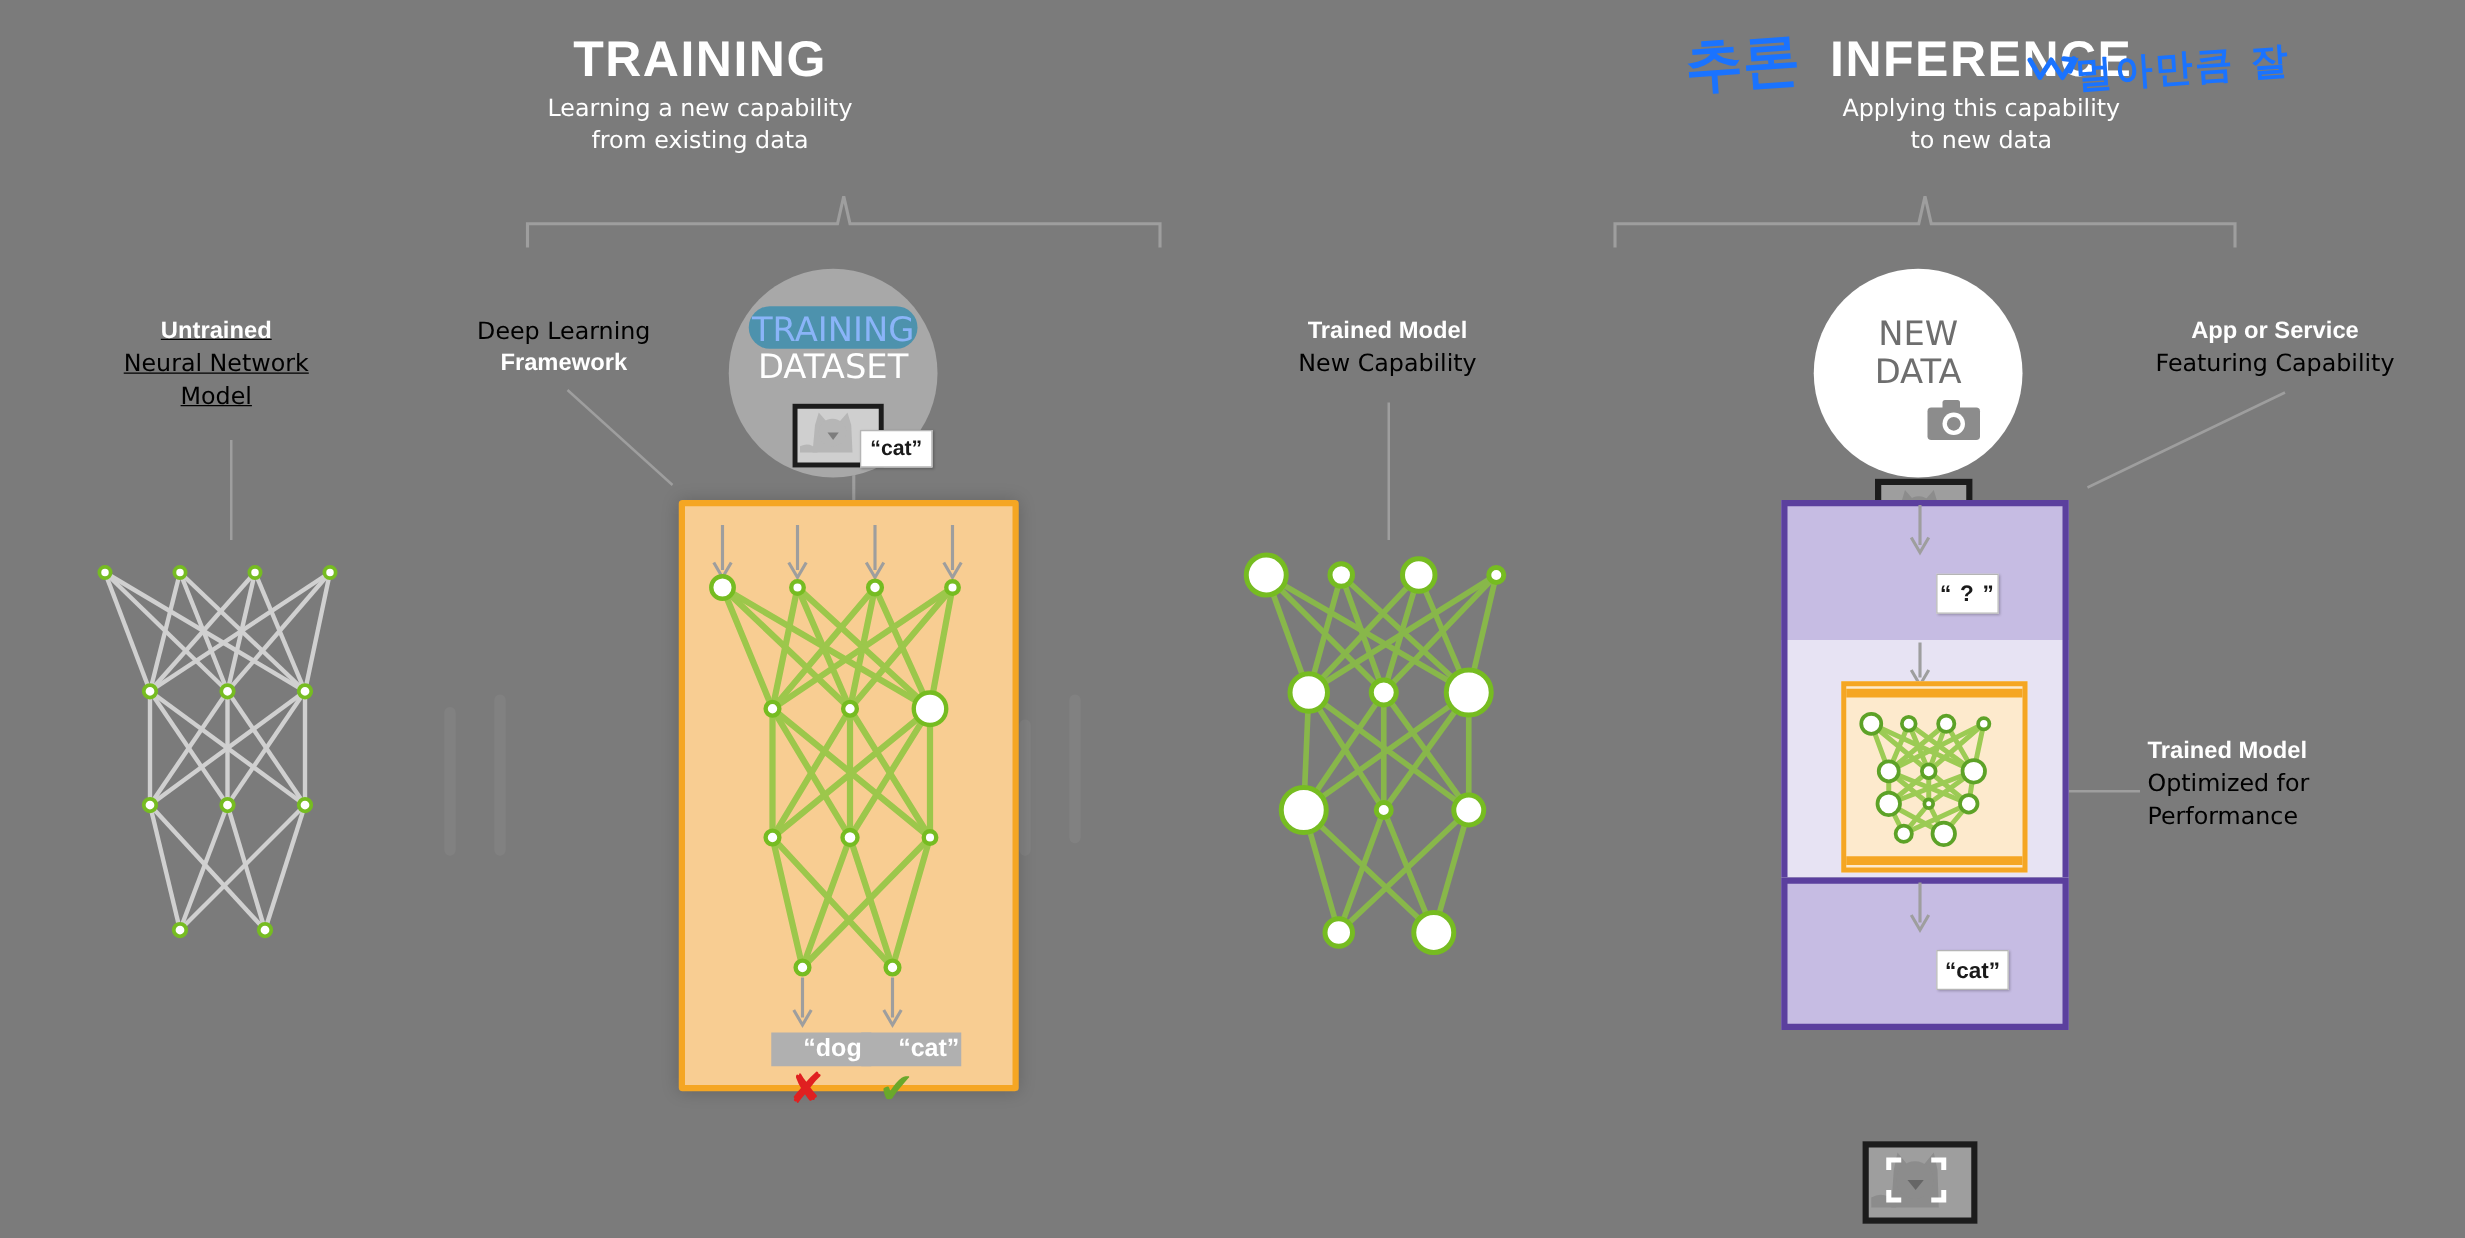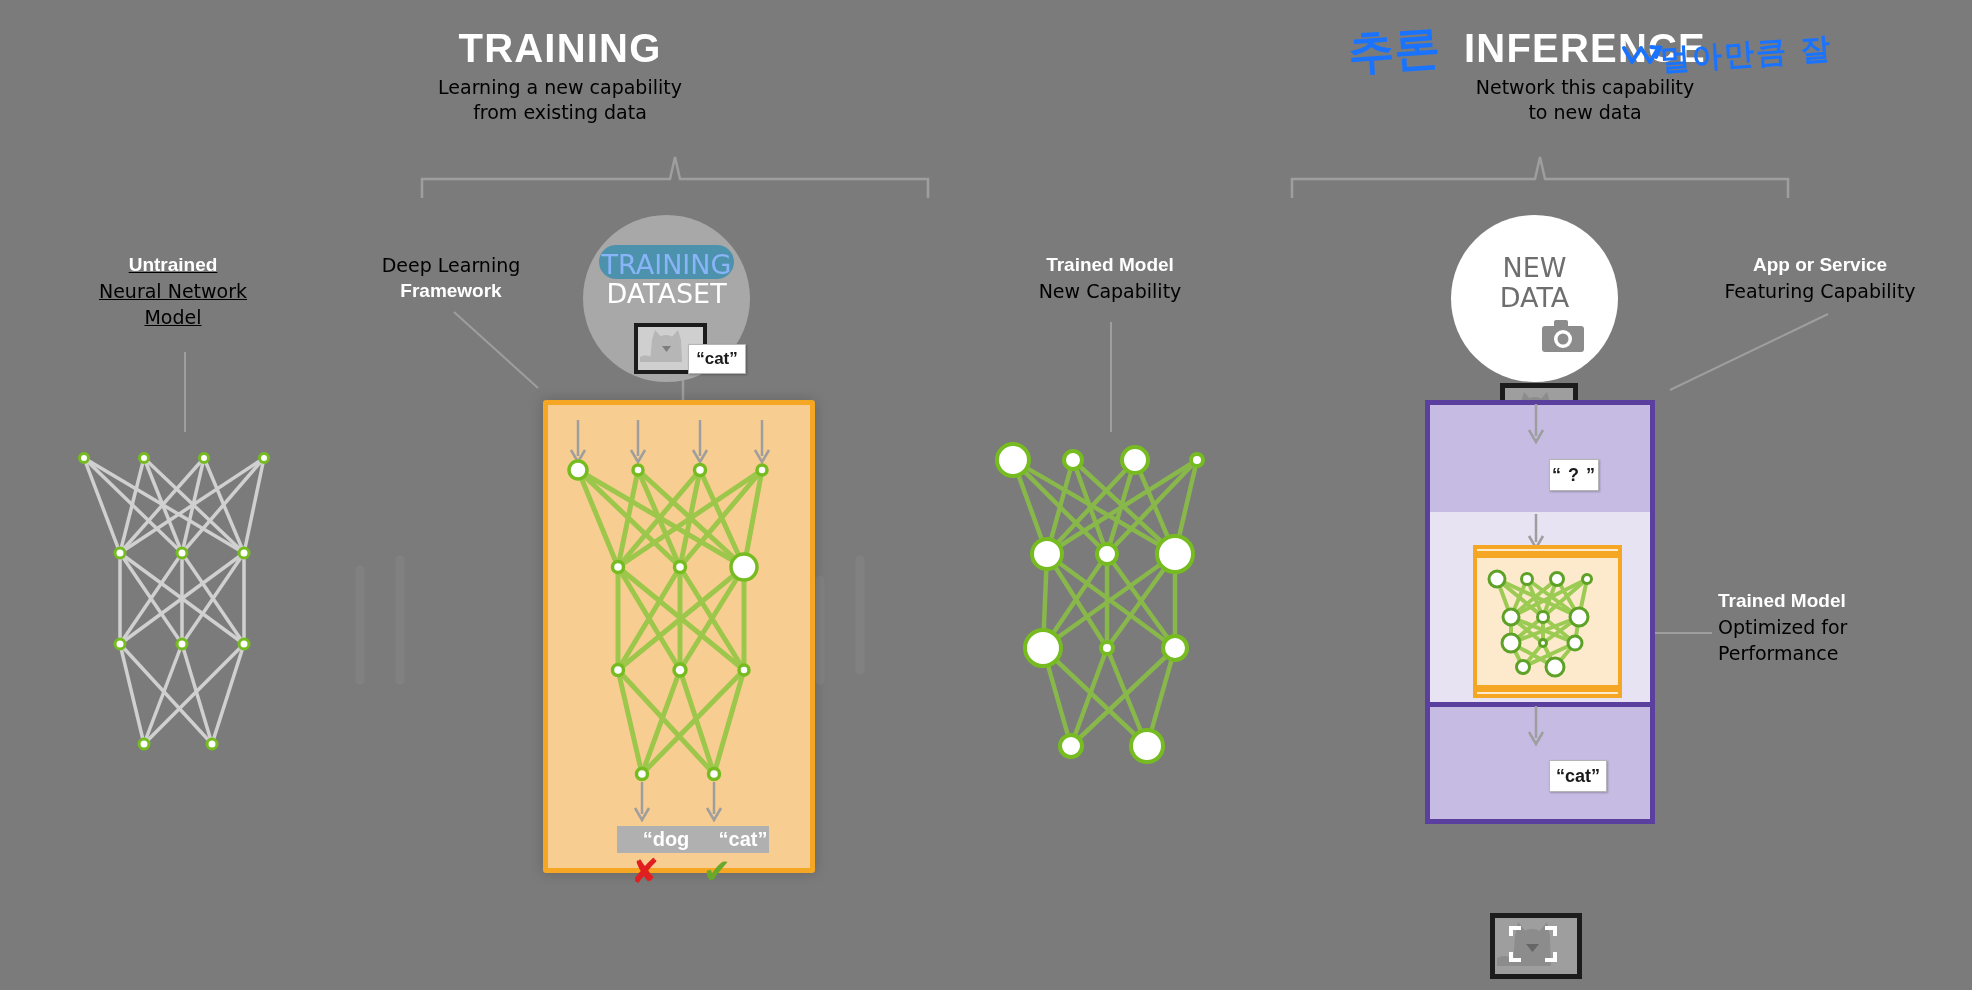--- a/index.html
+++ b/index.html
@@ -14,21 +14,21 @@
   .abs{position:absolute;}
 
   
   .sec-title{
     font-family:"Liberation Sans", sans-serif;
     font-weight:bold;color:#ffffff;font-size:40px;letter-spacing:1.2px;
     text-align:center;white-space:nowrap;
   }
   .sec-sub{
     font-family:"DejaVu Sans", sans-serif;
-    color:#000000;font-size:19px;line-height:25px;text-align:center;white-space:nowrap;
+    color:#ffffff;font-size:19px;line-height:25px;text-align:center;white-space:nowrap;
   }
 
   
   .hand{
     color:#1a73ff;
     font-family:"DejaVu Serif", serif;
     font-weight:bold;
     white-space:nowrap;
     transform:rotate(-4deg);
   }
@@ -120,21 +120,21 @@
 
   <div class="abs sec-title" style="left:1260px;top:26px;width:650px;text-align:center;">INFERENCE</div>
 
   <div class="abs hand" style="left:1660px;top:34px;font-size:30px;letter-spacing:2px;">멀아만큼  잘</div>
 
   <svg class="abs" style="left:1622px;top:44px;" width="40" height="24">
     <path d="M2,4 L10,18 L19,4 L28,18 L37,3" stroke="#1a73ff" stroke-width="4" fill="none" stroke-linecap="round" stroke-linejoin="round"></path>
     <path d="M29,3 L38,4 L34,13" stroke="#1a73ff" stroke-width="4" fill="none" stroke-linecap="round"></path>
   </svg>
 
-  <div class="abs sec-sub" style="left:1260px;top:75px;width:650px;">Network this capability</div>
+  <div class="abs sec-sub" style="left:1260px;top:75px;width:650px;">Applying this capability</div>
   <div class="abs sec-sub" style="left:1260px;top:100px;width:650px;">to new data</div>
 
   <svg class="abs" style="left:1290px;top:155px;" width="500" height="45">
     <path d="M2,43 L2,24 L245,24 L250,2 L255,24 L498,24 L498,43" stroke="#9e9e9e" stroke-width="2.5" fill="none"></path>
   </svg>
 
   <div class="abs lbl" style="left:48px;top:252px;width:250px;text-decoration:underline;">
     <b>Untrained</b>
     <span>Neural Network</span>
     <span>Model</span>

